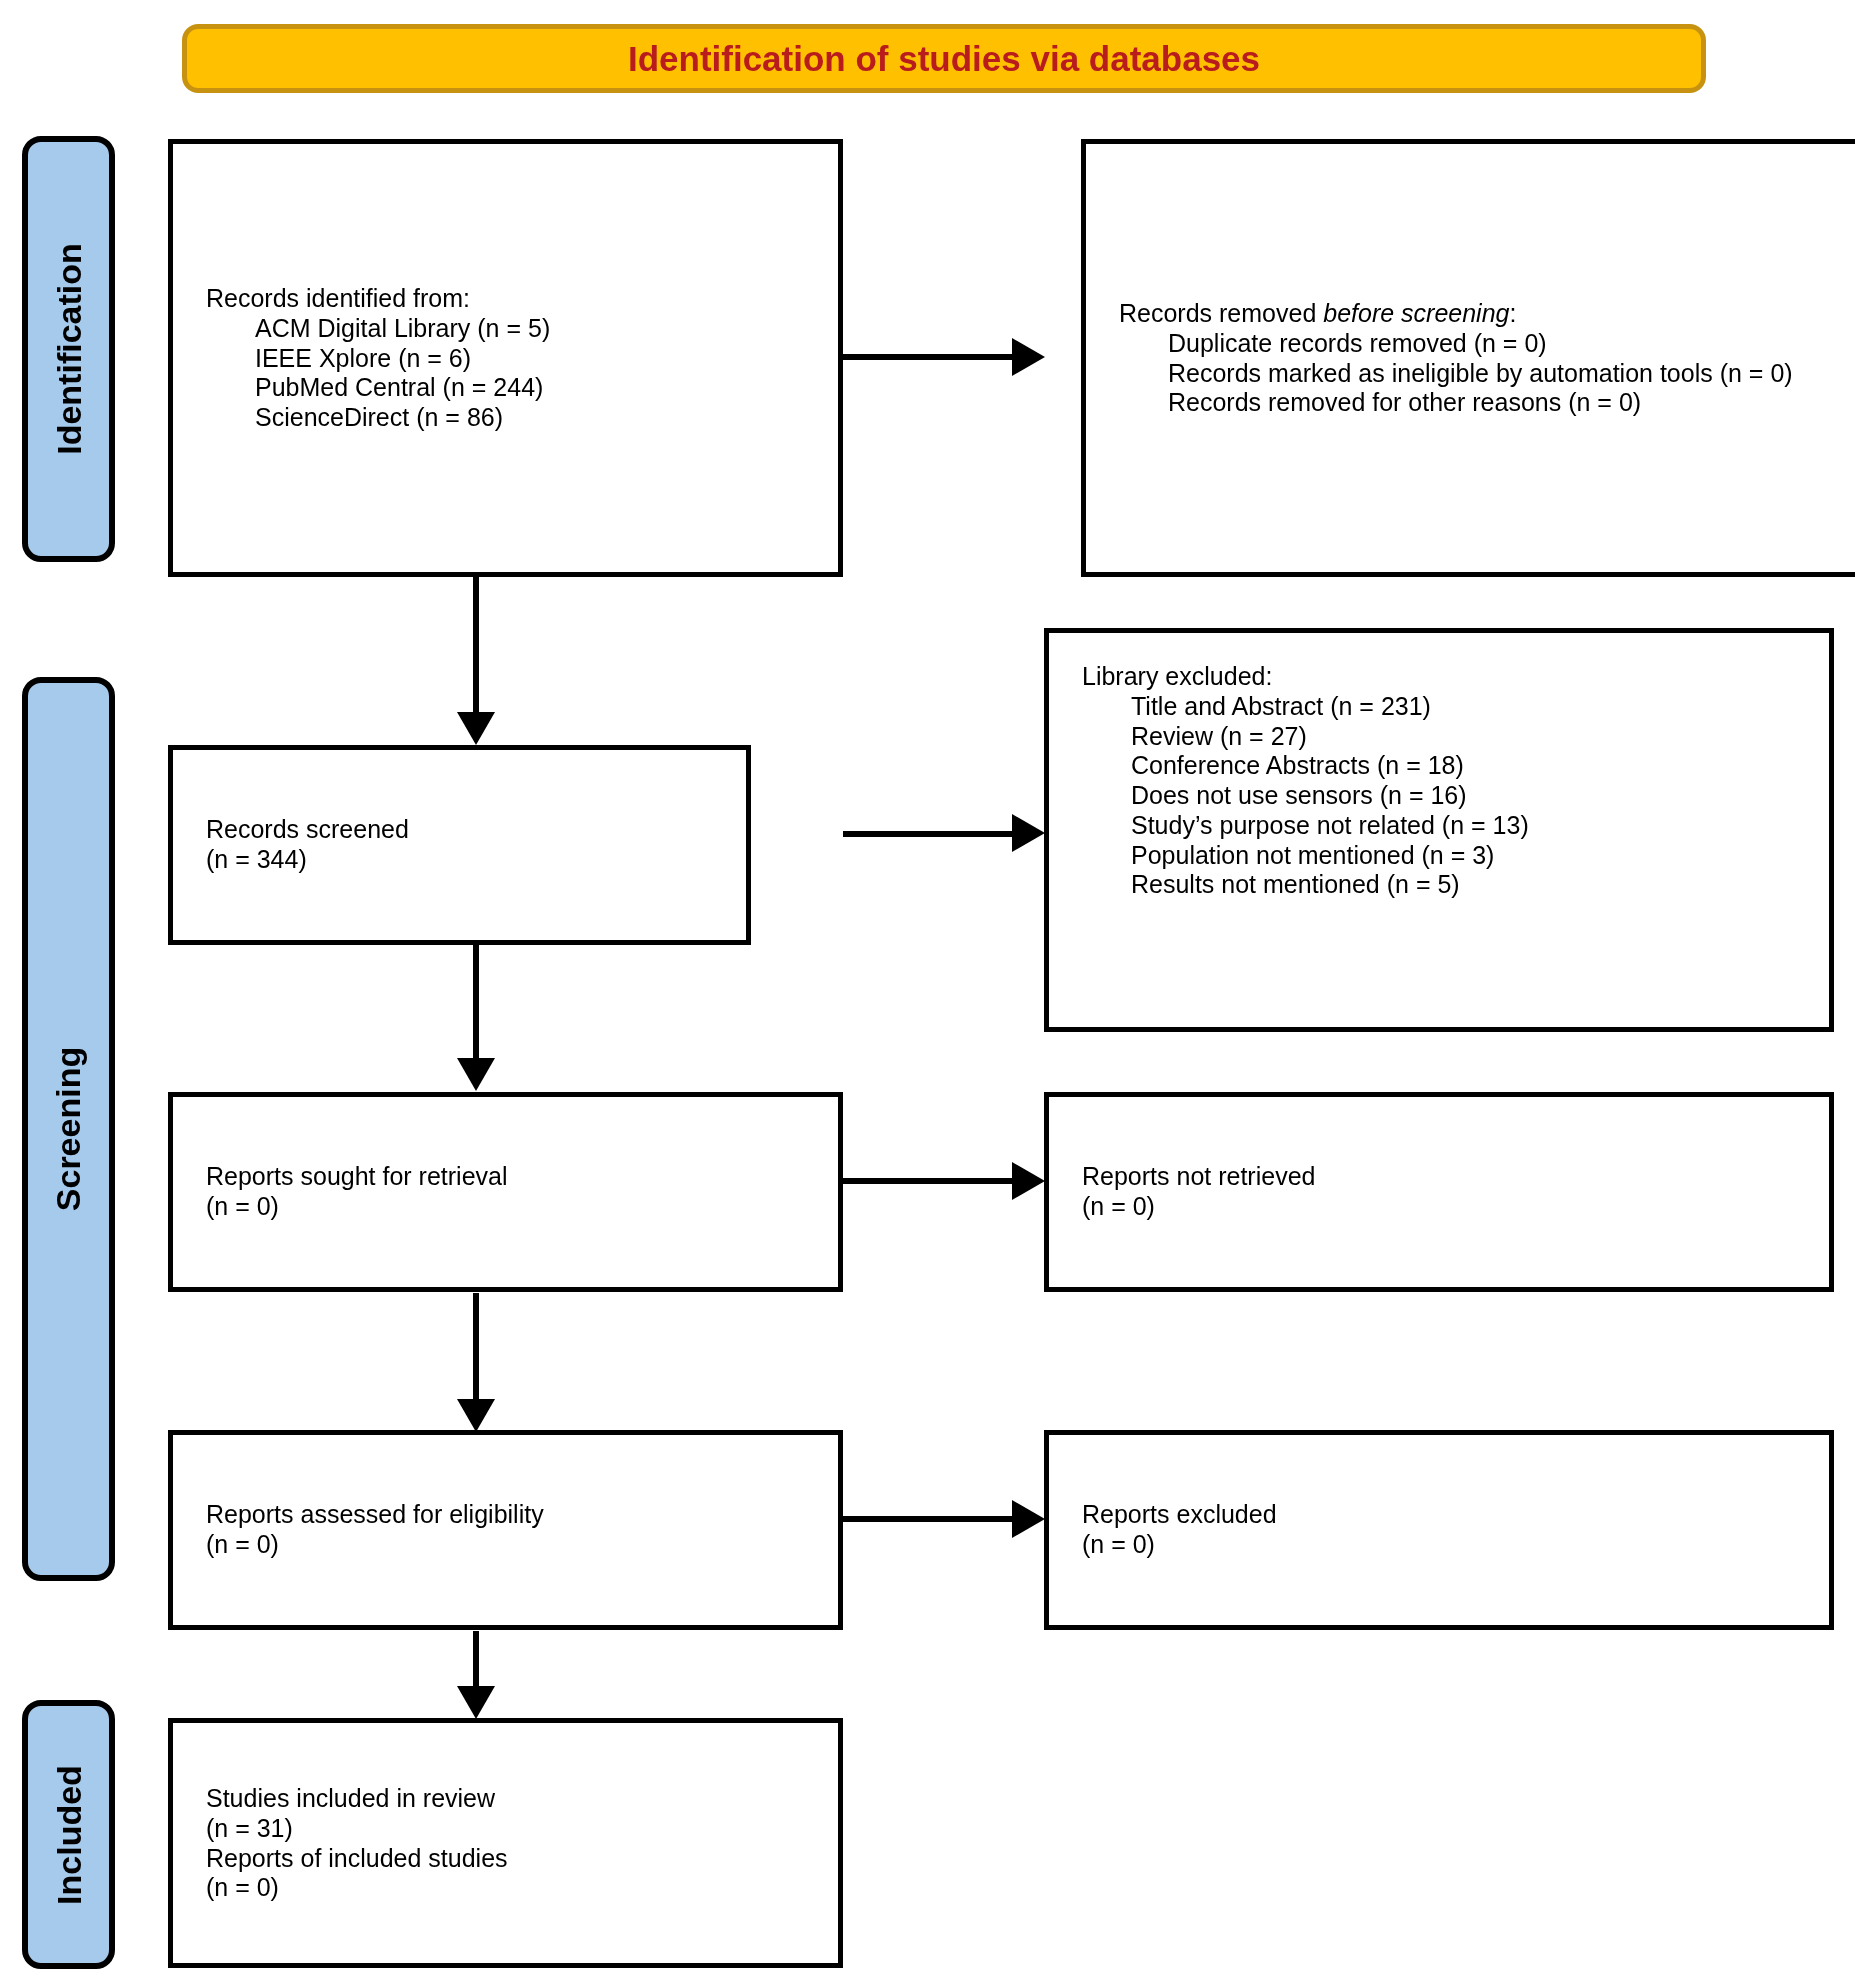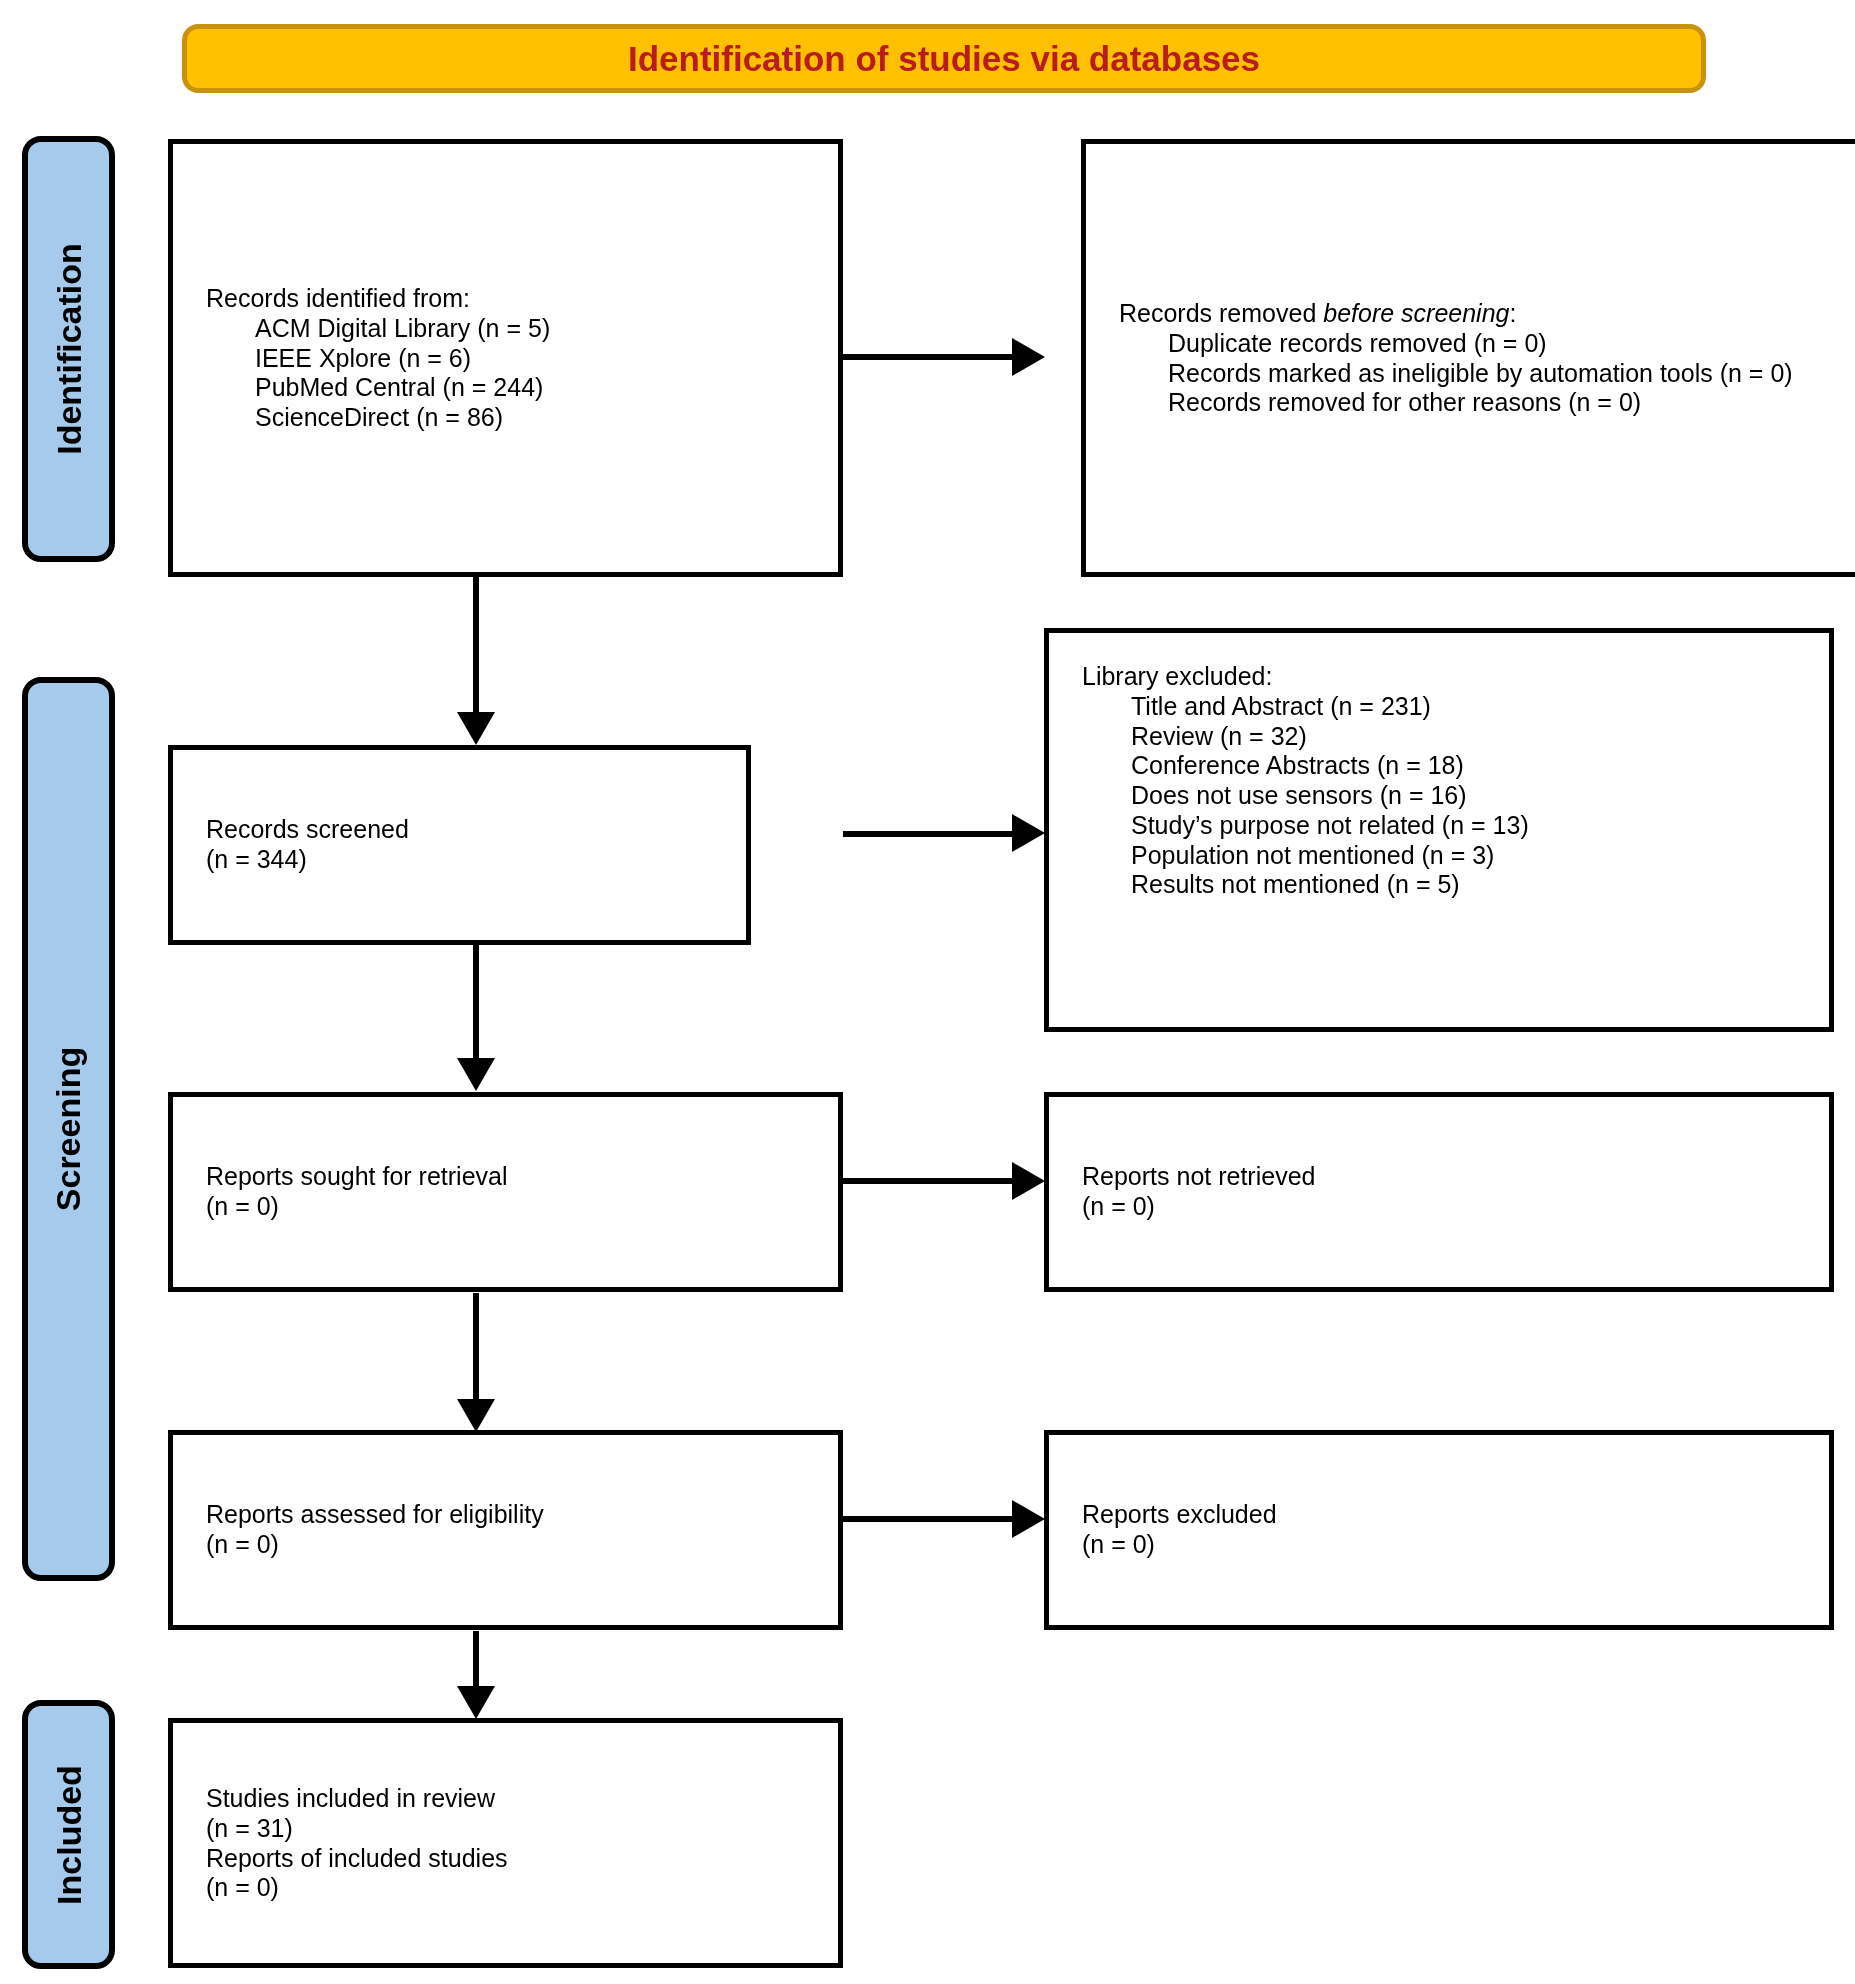--- a/index.html
+++ b/index.html
@@ -174,21 +174,21 @@
     <div class="box-inner">
       <div class="line">Records screened</div>
       <div class="line">(n = 344)</div>
     </div>
   </div>
 
   <div class="flow-box" id="box-records-excluded">
     <div class="box-inner">
       <div class="line">Library excluded:</div>
       <div class="line indent">Title and Abstract (n = 231)</div>
-      <div class="line indent">Review (n = 32)</div>
+      <div class="line indent">Review (n = 27)</div>
       <div class="line indent">Conference Abstracts (n = 18)</div>
       <div class="line indent">Does not use sensors (n = 16)</div>
       <div class="line indent">Study’s purpose not related (n = 13)</div>
       <div class="line indent">Population not mentioned (n = 3)</div>
       <div class="line indent">Results not mentioned (n = 5)</div>
     </div>
   </div>
 
   <div class="flow-box" id="box-sought">
     <div class="box-inner">

